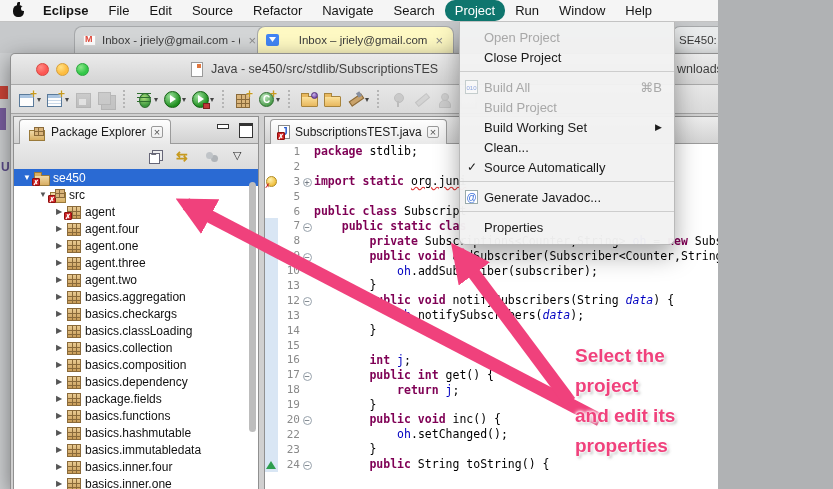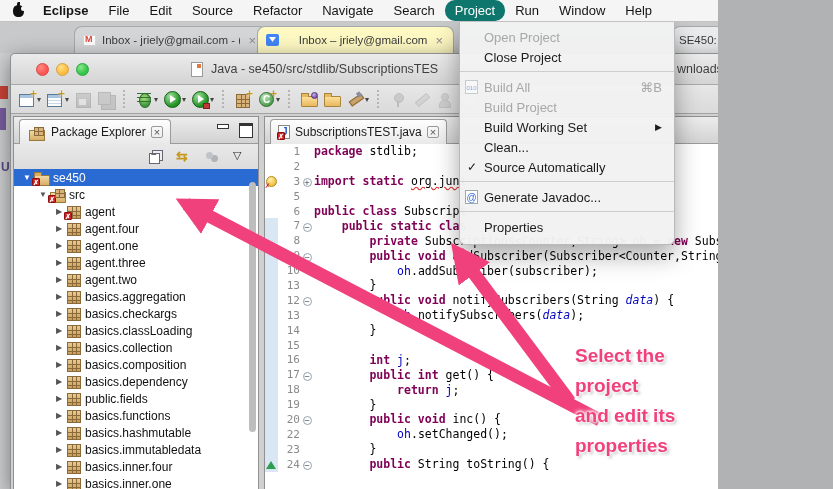--- a/index.html
+++ b/index.html
@@ -389,21 +389,21 @@
               <span>basics.composition</span>
             </div>
             <div class="trow">
               <span class="arrowg" style="margin-left: 40px;">▶</span>
               <span class="ticon ti-package"></span>
               <span>basics.dependency</span>
             </div>
             <div class="trow">
               <span class="arrowg" style="margin-left: 40px;">▶</span>
               <span class="ticon ti-package"></span>
-              <span>public.fields</span>
+              <span>package.fields</span>
             </div>
             <div class="trow">
               <span class="arrowg" style="margin-left: 40px;">▶</span>
               <span class="ticon ti-package"></span>
               <span>basics.functions</span>
             </div>
             <div class="trow">
               <span class="arrowg" style="margin-left: 40px;">▶</span>
               <span class="ticon ti-package"></span>
               <span>basics.hashmutable</span>

